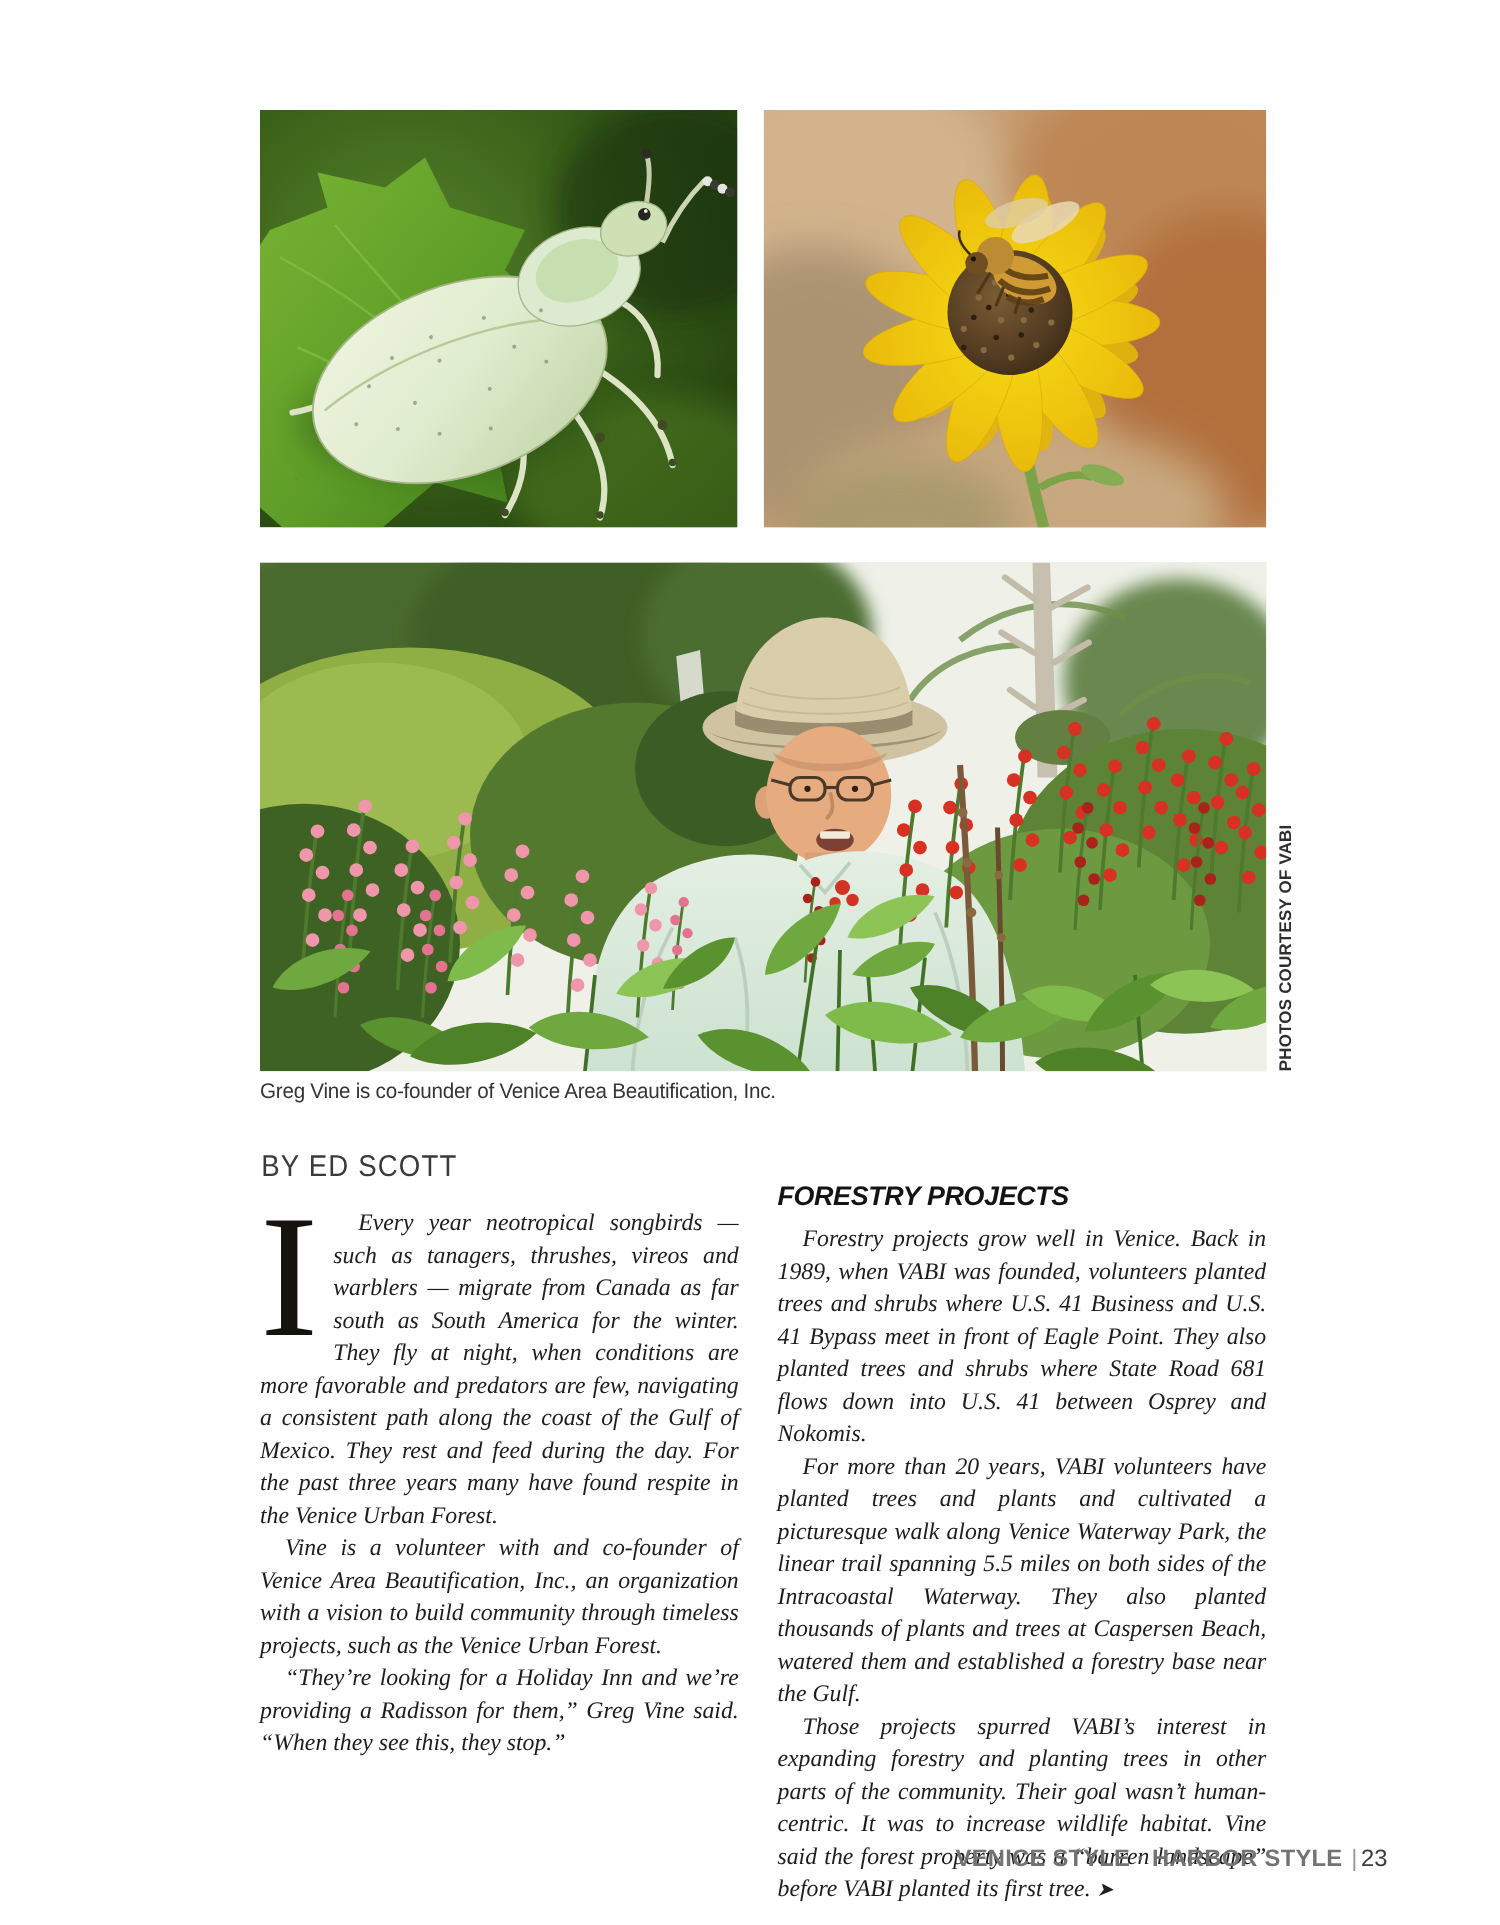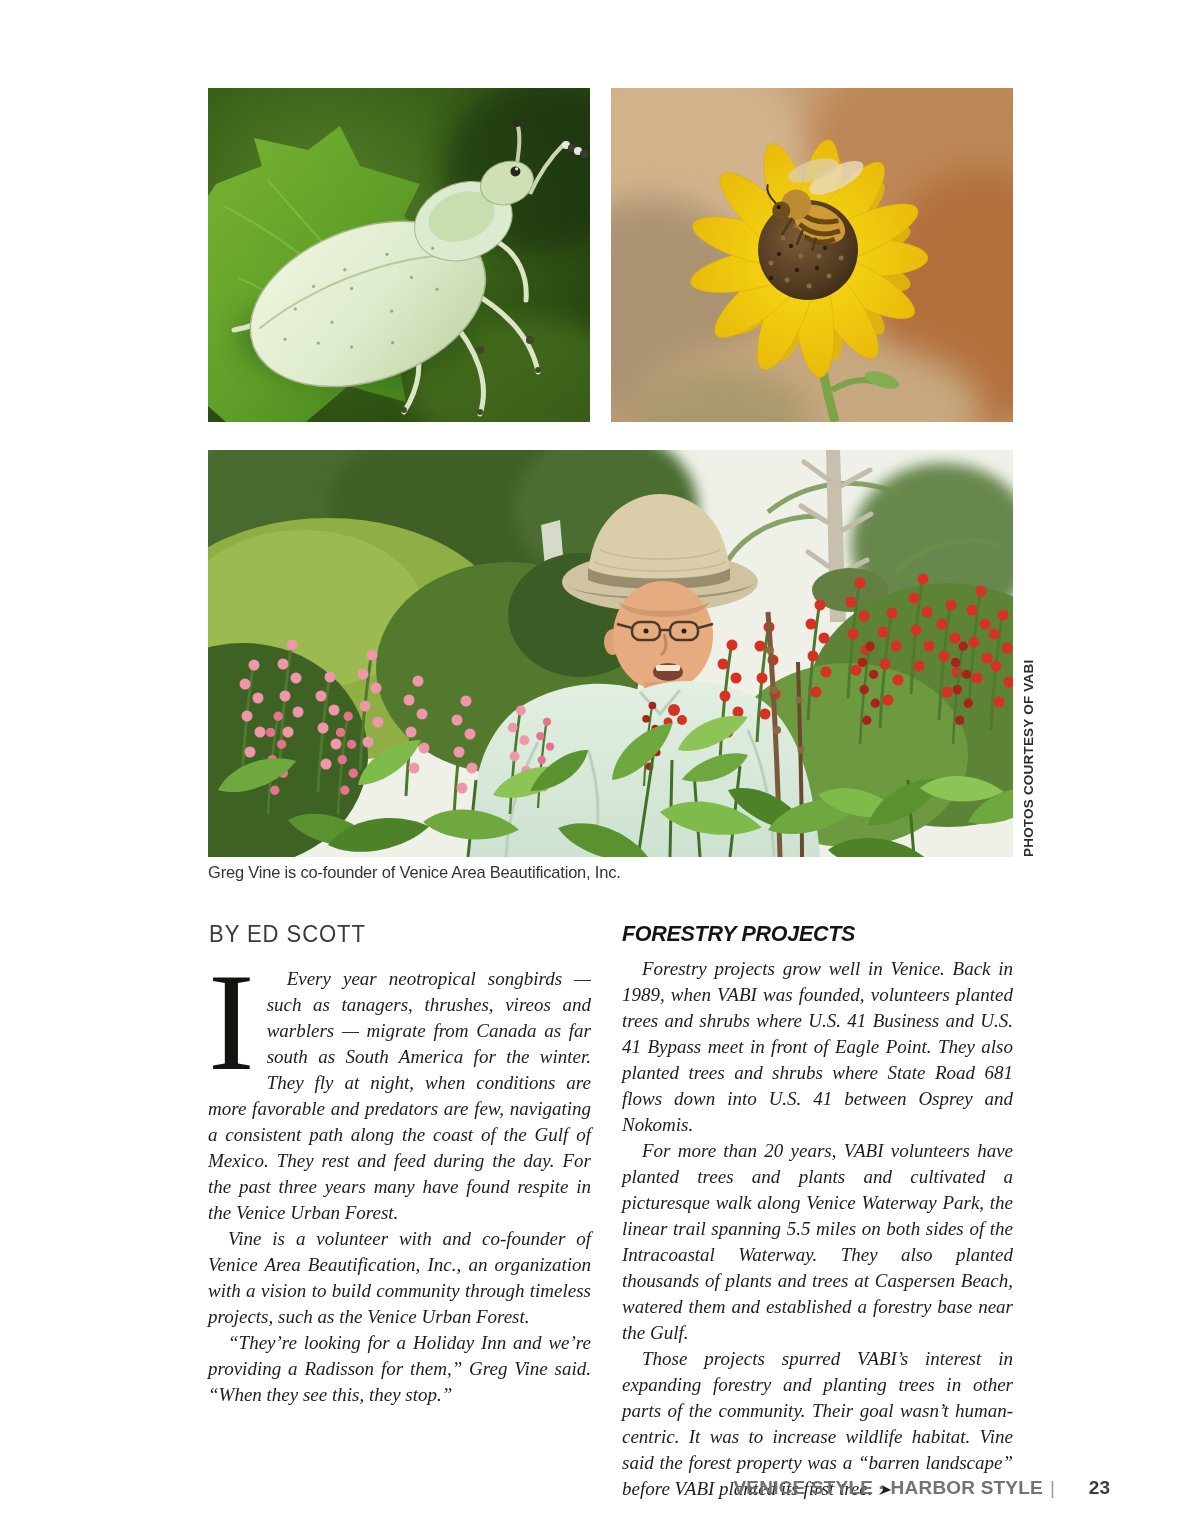--- a/index.html
+++ b/index.html
@@ -17,32 +17,32 @@
            font-family:"Liberation Sans",sans-serif;font-size:13.5px;font-weight:bold;
            color:#2e2e2e;letter-spacing:0.2px;white-space:nowrap;
            transform:rotate(-90deg);transform-origin:0 0;}
   .byline{position:absolute;left:209px;top:920px;
            font-family:"Liberation Sans",sans-serif;font-size:24px;color:#3a3a3a;
            letter-spacing:1px;transform:scaleX(0.92);transform-origin:0 0;}
   .article{font-size:19px;line-height:26px;text-align:justify;}
   .article p{margin:0;}
   .article p.indent{text-indent:20px;font-style:italic;}
   .col-left{position:absolute;left:208px;top:966px;width:383px;}
-  .col-right{position:absolute;left:622px;top:921px;width:391px;}
+  .col-right{position:absolute;left:622px;top:944px;width:391px;}
   .dropcap{float:left;height:104px;font-size:140px;line-height:108px;
            margin:2px 12px 0 0;color:#151310;}
   .section-heading{font-family:"Liberation Sans",sans-serif;font-style:italic;
            font-weight:bold;font-size:21.5px;color:#141414;letter-spacing:-0.3px;
            margin:0 0 9px 0;line-height:26px;}
   .arrow{font-size:16px;letter-spacing:0;}
   .footer{position:absolute;top:1477px;right:90px;white-space:nowrap;
            font-family:"Liberation Sans",sans-serif;font-size:19px;}
   .footer .mag{font-weight:bold;color:#737373;letter-spacing:0.2px;}
   .footer .sep{color:#9a9a9a;font-weight:normal;padding:0 3px 0 7px;}
-  .footer .num{color:#3c3c3c;font-weight:bold;margin-left:31px;}
+  .footer .num{color:#3c3c3c;font-weight:normal;}
 </style>
 </head>
 <body>
 
 <div class="page">
 
   <div class="photo" id="photo-beetle">
     <svg viewBox="0 0 382 334">
       <defs>
         <radialGradient id="bg1" cx="30%" cy="35%" r="95%">

